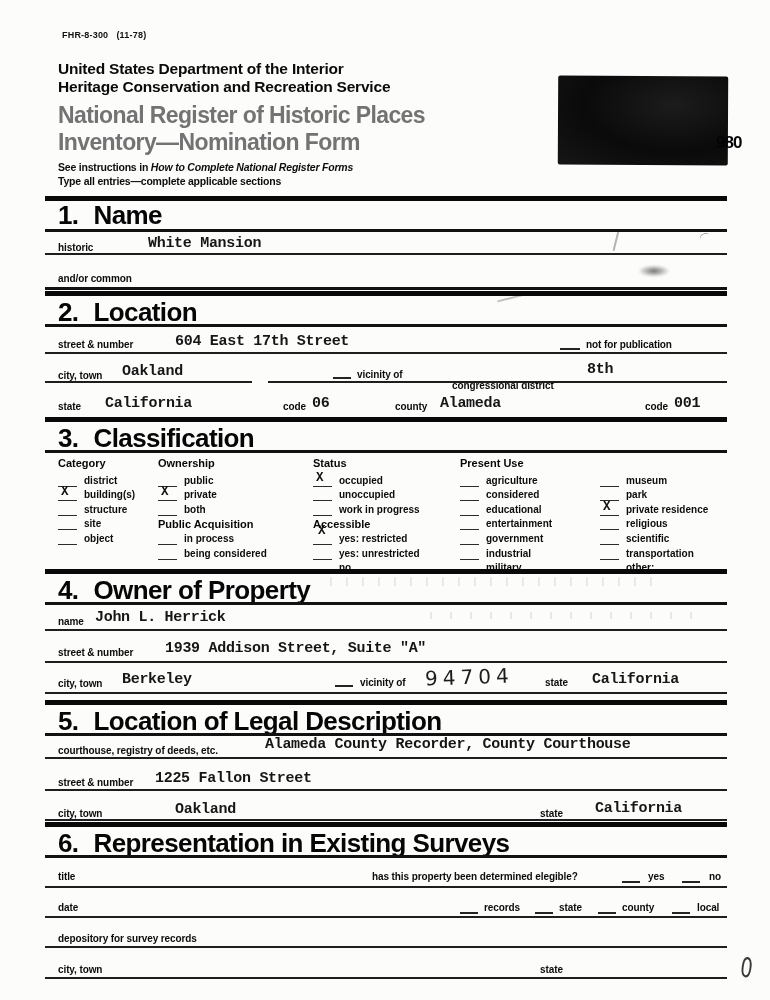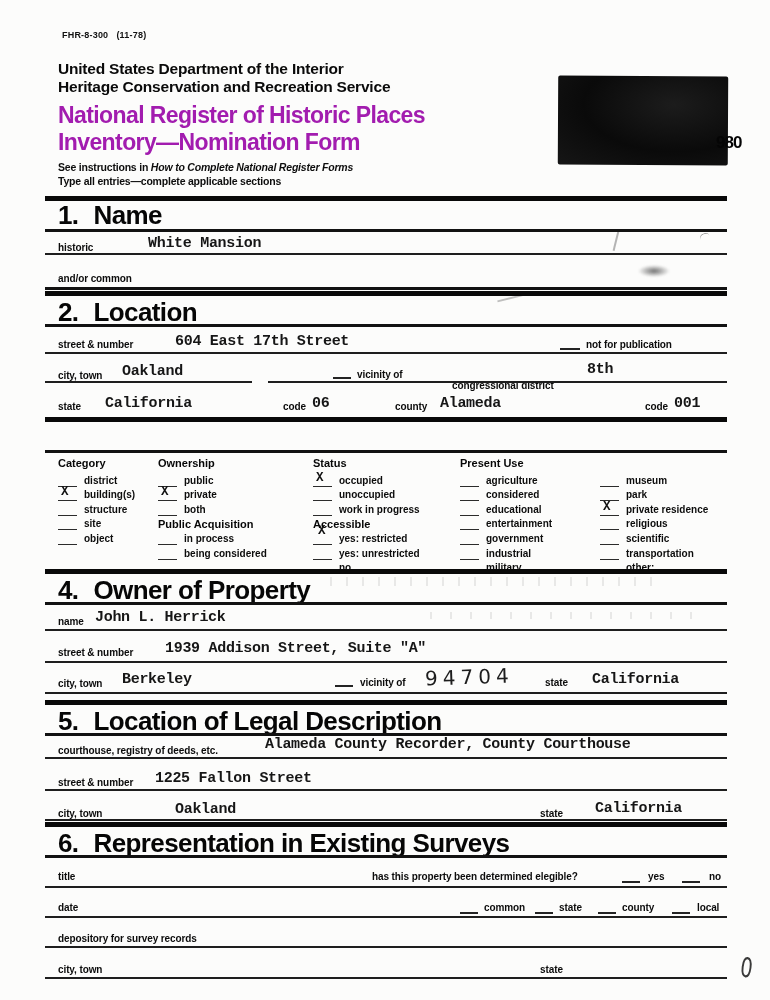--- a/index.html
+++ b/index.html
@@ -4,21 +4,21 @@
 <style>
   html,body { margin:0; padding:0; background:#e8e8e8; }
   .page {
     position:relative; width:770px; height:1000px; margin:0 auto;
     background:#fcfcfb; overflow:hidden;
     font-family:"Liberation Sans", sans-serif; color:#111;
   }
   .abs { position:absolute; white-space:pre; }
   .small-bold { font-size:9px; font-weight:bold; letter-spacing:0.2px; }
   .dept { font-size:15.5px; font-weight:bold; letter-spacing:-0.2px; color:#0a0a0a; }
-  .big-title { font-size:23px; font-weight:bold; letter-spacing:-0.6px; color:#a21caf; }
+  .big-title { font-size:23px; font-weight:bold; letter-spacing:-0.6px; color:#737373; }
   .instr { font-size:10.5px; font-weight:bold; letter-spacing:-0.2px; color:#0d0d0d; }
   .instr i { font-style:italic; }
 
   .rule { position:absolute; background:#1e1e1e; height:2px; }
   .rule.thick { height:5px; background:#090909; }
   .rule.mid { height:3px; background:#121212; }
 
   .sec-head { position:absolute; font-weight:bold; font-size:26px; letter-spacing:-0.6px; color:#060606; white-space:pre; }
   .sec-head .num { display:inline-block; }
   .sec-head .ttl { display:inline-block; margin-left:15px; }
@@ -119,20 +119,21 @@
   <div class="lbl" style="left:58px;top:401px">state</div>
   <div class="typed" style="left:105px;top:395px">California</div>
   <div class="lbl" style="left:283px;top:401px">code</div>
   <div class="typed" style="left:312px;top:395px">06</div>
   <div class="lbl" style="left:395px;top:401px">county</div>
   <div class="typed" style="left:440px;top:395px">Alameda</div>
   <div class="lbl" style="left:645px;top:401px">code</div>
   <div class="typed" style="left:674px;top:395px">001</div>
 
   <div class="rule thick" style="left:45px;top:417px;width:682px"></div>
+  <div class="sec-head" style="left:58px;top:423px"><span class="num">3.</span><span class="ttl">Classification</span></div>
   <div class="rule mid" style="left:45px;top:450px;width:682px"></div>
 
   <div class="ckcol" style="left:58px;top:457px">
     <div class="ck-title">Category</div>
     <div class="ck-item">
         <span class="ck-blank"></span>
         <span class="ck-mark"></span>
         <span class="ck-lbl">district</span>
       </div>
     <div class="ck-item">
@@ -345,21 +346,21 @@
   <div class="lbl" style="left:58px;top:871px">title</div>
   <div class="lbl" style="left:372px;top:871px">has this property been determined elegible?</div>
   <div class="blankline" style="left:622px;top:881px;width:18px"></div>
   <div class="lbl" style="left:648px;top:871px">yes</div>
   <div class="blankline" style="left:682px;top:881px;width:18px"></div>
   <div class="lbl" style="left:709px;top:871px">no</div>
   <div class="rule" style="left:45px;top:886px;width:682px"></div>
 
   <div class="lbl" style="left:58px;top:902px">date</div>
   <div class="blankline" style="left:460px;top:912px;width:18px"></div>
-  <div class="lbl" style="left:484px;top:902px">common</div>
+  <div class="lbl" style="left:484px;top:902px">records</div>
   <div class="blankline" style="left:535px;top:912px;width:18px"></div>
   <div class="lbl" style="left:559px;top:902px">state</div>
   <div class="blankline" style="left:598px;top:912px;width:18px"></div>
   <div class="lbl" style="left:622px;top:902px">county</div>
   <div class="blankline" style="left:672px;top:912px;width:18px"></div>
   <div class="lbl" style="left:697px;top:902px">local</div>
   <div class="rule" style="left:45px;top:916px;width:682px"></div>
 
   <div class="lbl" style="left:58px;top:933px">depository for survey records</div>
   <div class="rule" style="left:45px;top:946px;width:682px"></div>

